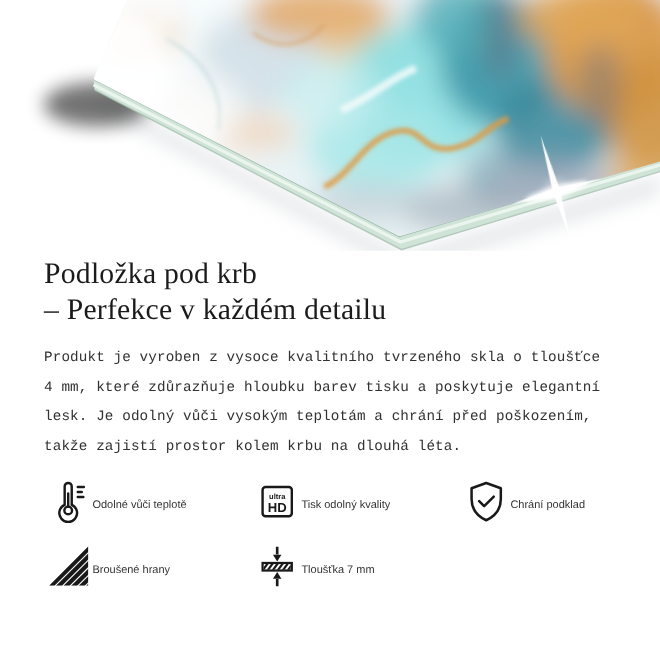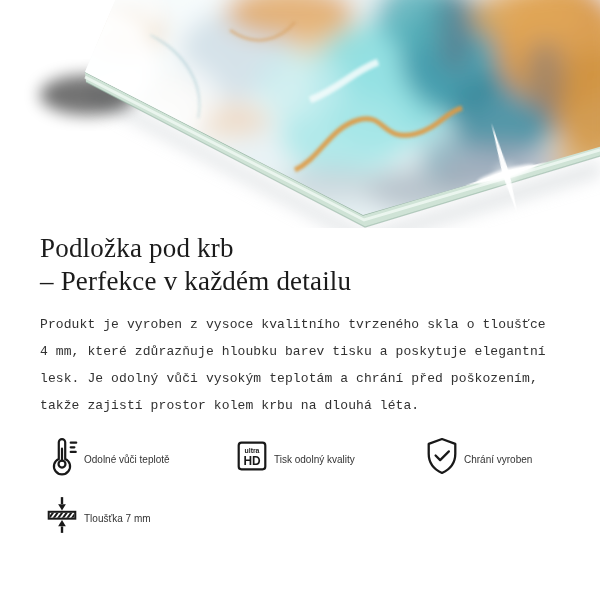--- a/index.html
+++ b/index.html
@@ -151,24 +151,44 @@
     <div class="flabel">Tisk odolný kvality</div>
   </div>
 
   <div class="feature">
     <div class="ficon">
       <svg width="44" height="44" viewBox="0 0 48 48" fill="none" stroke="#191919" stroke-width="2.5" stroke-linecap="round" stroke-linejoin="round">
         <path d="M24 5.5 L38.5 10.8 V21.5 C38.5 31.5 32.5 38.6 24 42.5 C15.5 38.6 9.5 31.5 9.5 21.5 V10.8 Z"></path>
         <path d="M17 23.5 L22 28.5 L31.5 19"></path>
       </svg>
     </div>
-    <div class="flabel">Chrání vyroben</div>
-  </div>
-
-
+    <div class="flabel">Chrání podklad</div>
+  </div>
+
+
+  <div class="feature">
+    <div class="ficon">
+      <svg width="44" height="44" viewBox="0 0 48 48">
+        <defs>
+            <clipPath id="triClip">
+              <path d="M5 43 L44 43 L44 4 Z"></path>
+            </clipPath>
+          </defs>
+        <g clip-path="url(#triClip)" stroke="#191919" stroke-width="4.2">
+          <line x1="0.5" y1="50" x2="50.5" y2="0"></line>
+          <line x1="8" y1="50" x2="58" y2="0"></line>
+          <line x1="15.5" y1="50" x2="65.5" y2="0"></line>
+          <line x1="23" y1="50" x2="73" y2="0"></line>
+          <line x1="30.5" y1="50" x2="80.5" y2="0"></line>
+          <line x1="38" y1="50" x2="88" y2="0"></line>
+        </g>
+      </svg>
+    </div>
+    <div class="flabel">Broušené hrany</div>
+  </div>
 
   <div class="feature">
     <div class="ficon">
       <svg width="44" height="44" viewBox="0 0 48 48">
         <defs>
             <clipPath id="barClip">
               <rect x="10.5" y="21.5" width="27" height="5.6"></rect>
             </clipPath>
           </defs>
         <rect x="9.5" y="20.5" width="29" height="7.5" fill="none" stroke="#191919" stroke-width="2.2"></rect>

